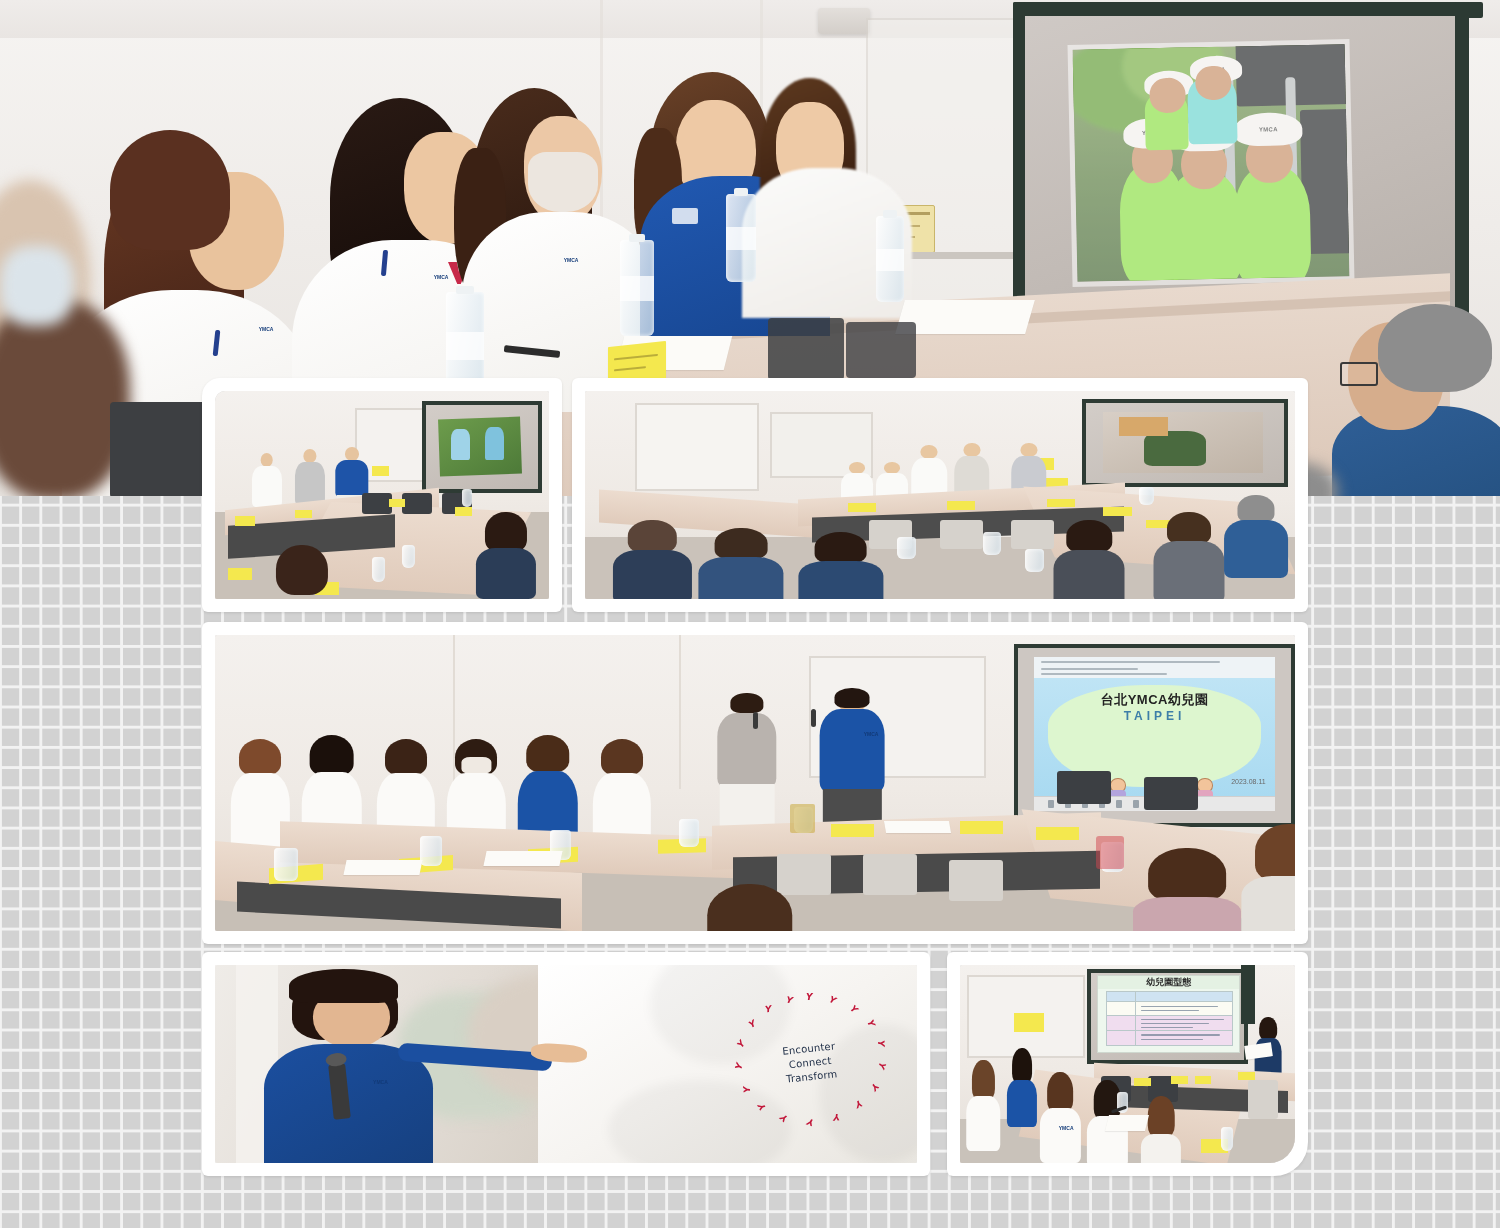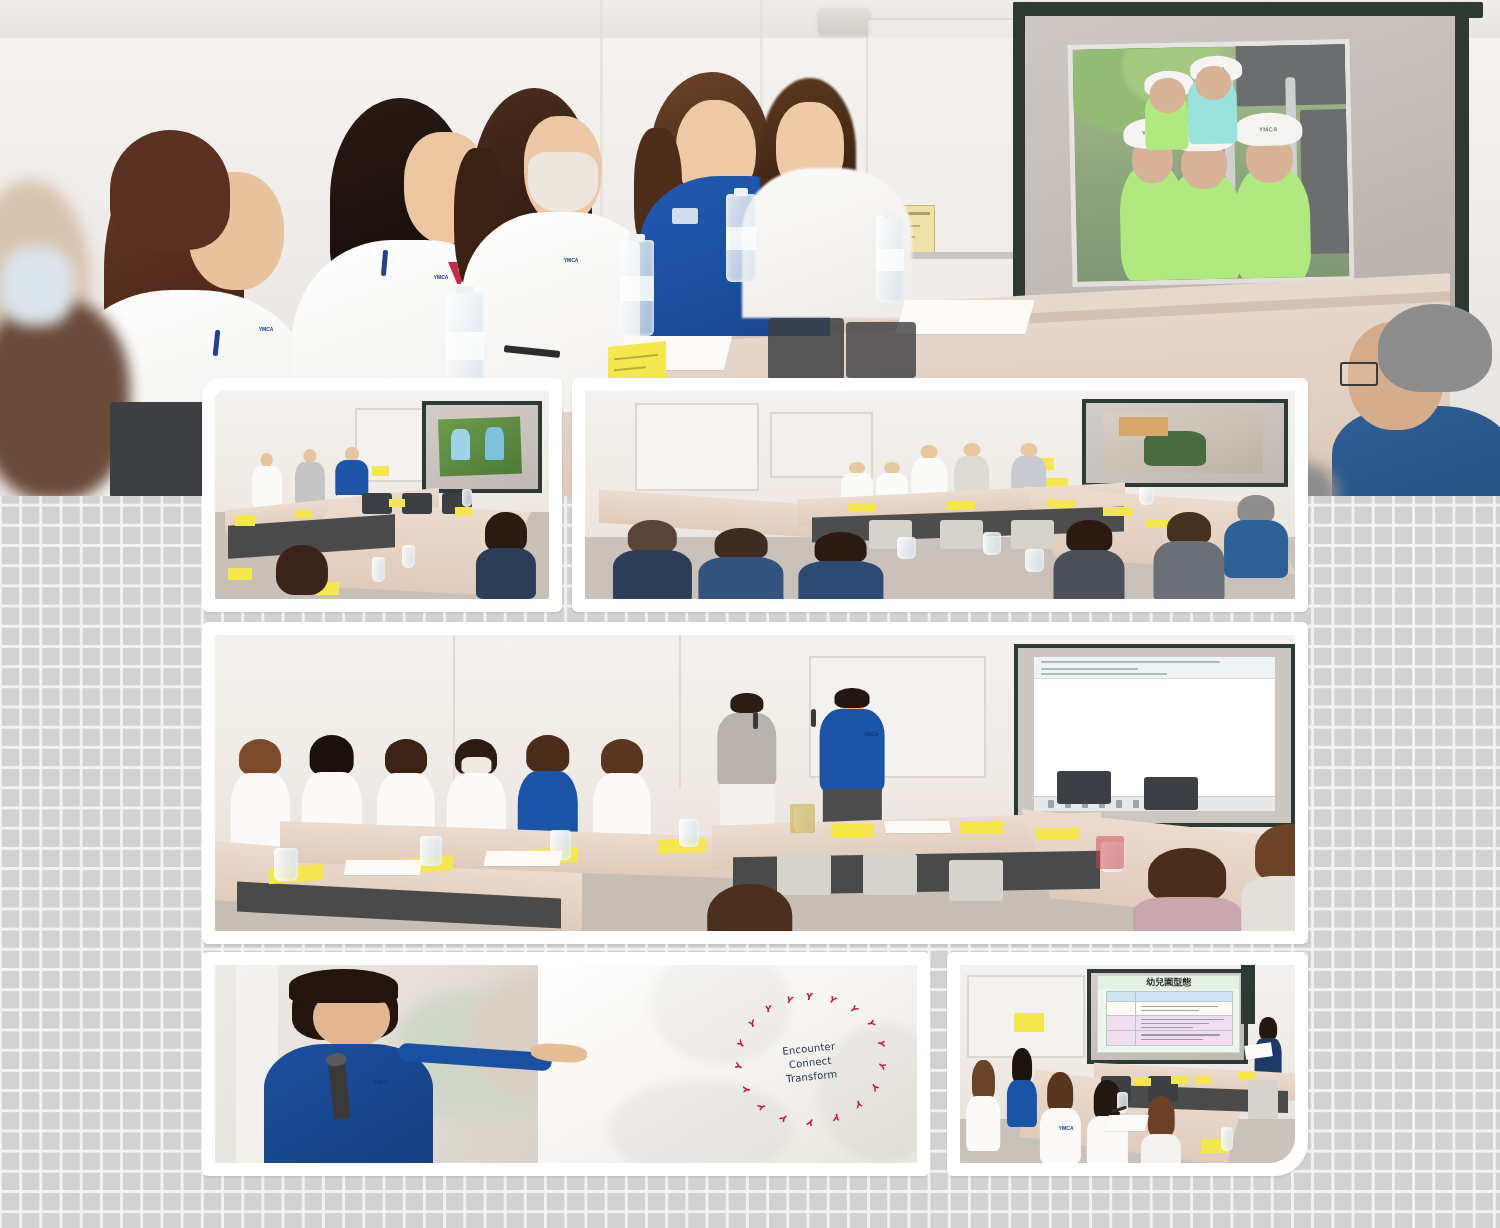--- a/index.html
+++ b/index.html
@@ -446,20 +446,42 @@
           </div>
         <div style="position:absolute;left:78%;top:6%;width:5%;height:5%;background:#e3ded8;border-radius:50%"></div>
 
         <div class="rm-screen" style="left:74%;top:3%;width:26%;height:62%">
           <div class="face" style="background:#cdc7c2"></div>
           <div class="tpe-slide" style="left:7%;top:7%;width:86%;height:84%">
             <div class="tpe-bar">
               <div class="ln" style="top:22%;width:74%"></div>
               <div class="ln" style="top:50%;width:40%"></div>
               <div class="ln" style="top:74%;width:52%"></div>
+            </div>
+            <div class="tpe-body">
+              <div class="tpe-cloud"></div>
+              <div class="tpe-title">台北YMCA幼兒園</div>
+              <div class="tpe-sub">TAIPEI</div>
+              <div class="tpe-kid" style="left:17%">
+                <div class="h"></div>
+                  <div class="b" style="background:#6f9dd4">Y</div>
+              </div>
+              <div class="tpe-kid" style="left:35%">
+                <div class="h"></div>
+                  <div class="b" style="background:#b3a4dd">M</div>
+              </div>
+              <div class="tpe-kid" style="left:53%">
+                <div class="h"></div>
+                  <div class="b" style="background:#6f9dd4">C</div>
+              </div>
+              <div class="tpe-kid" style="left:71%">
+                <div class="h"></div>
+                  <div class="b" style="background:#e2a5bf">A</div>
+              </div>
+              <div class="tpe-date">2023.08.11</div>
             </div>
             <div class="tpe-task">
               <i style="left:6%"></i>
                 <i style="left:13%"></i>
                 <i style="left:20%"></i>
                 <i style="left:27%"></i>
               <i style="left:34%"></i>
                 <i style="left:41%"></i>
                 <i style="left:48%"></i>
                 <i style="left:55%"></i>

